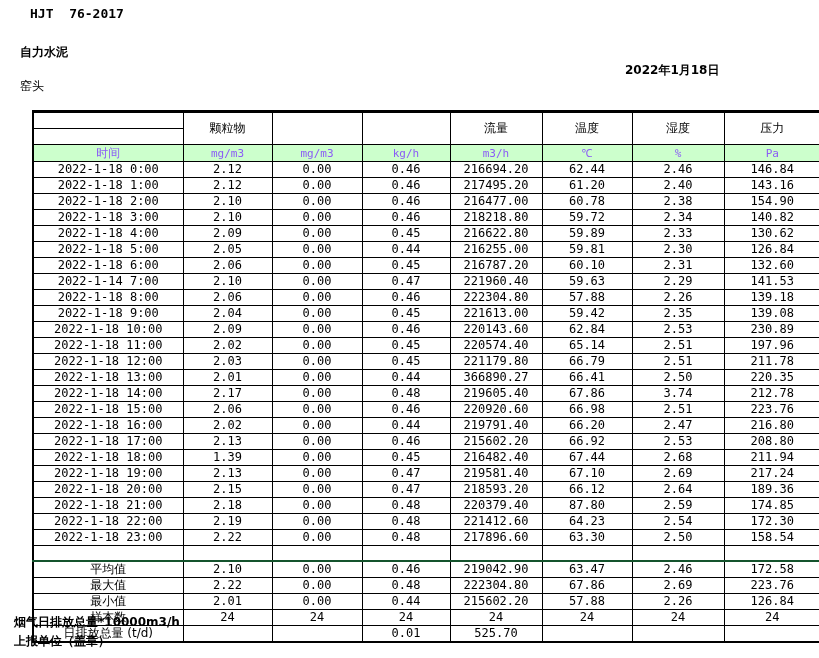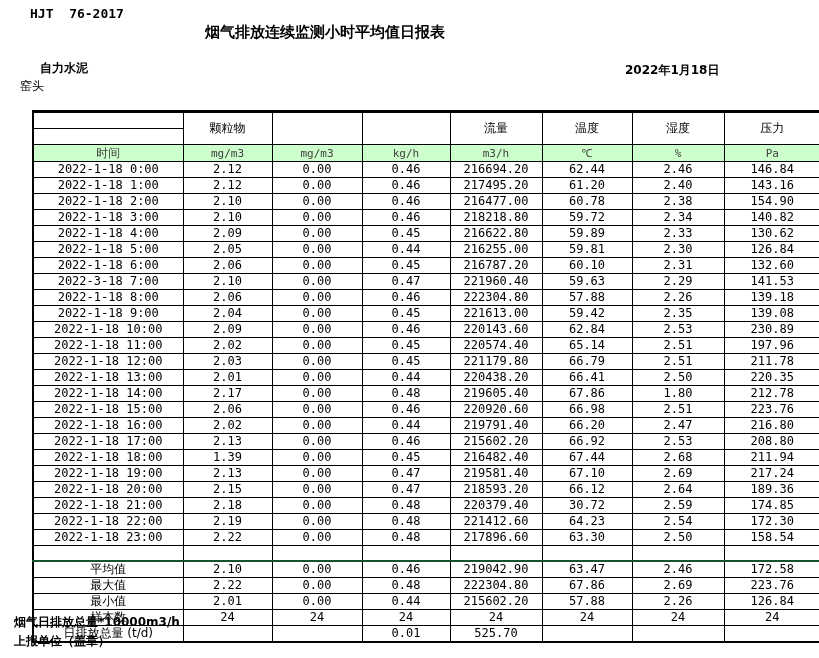--- a/index.html
+++ b/index.html
@@ -14,39 +14,39 @@
   }
   .doc-code {
     position: absolute; left: 30px; top: 6px;
     font-weight: bold; font-size: 13px; white-space: pre;
     font-family: "DejaVu Sans Mono", monospace;
   }
   .title-wrap {
     position: absolute; left: 0; top: 22px; width: 650px; text-align: center;
   }
   .title { font-weight: bold; font-size: 15px; }
-  .company { position: absolute; left: 20px; top: 60px; font-weight: bold; font-size: 12px; margin-left: 20px; }
+  .company { position: absolute; left: 20px; top: 44px; font-weight: bold; font-size: 12px; }
   .location { position: absolute; left: 20px; top: 78px; font-weight: normal; font-size: 12px; }
   .report-date { position: absolute; left: 625px; top: 62px; font-size: 12px; font-weight: bold; }
 
   table.rpt {
     position: absolute; left: 32px; top: 110px; width: 788px;
     border-collapse: collapse; table-layout: fixed;
     border: 2px solid #000; border-top: 3px solid #000;
   }
   table.rpt td {
     border: 1px solid #000;
     text-align: center; vertical-align: middle;
     padding: 0; height: 15px; line-height: 13px;
     font-size: 12px; white-space: nowrap; overflow: hidden;
   }
   thead td.h1 { border-bottom: 1px solid #000; }
   thead td.h2 { border-top: 1px solid #000; }
   tr.unit-row td {
-    background: #ccffcc; color: #404040;
+    background: #ccffcc; color: #8b5cf6;
     height: 16px; font-size: 11px;
     font-family: "DejaVu Sans Mono", monospace;
   }
   tr.unit-row td.time-label { font-family: "DejaVu Sans", sans-serif; font-size: 12px; }
   tbody.data td, tbody.summary td {
     font-family: "DejaVu Sans Mono", monospace; font-size: 12px;
   }
   tbody.summary { border-top: 2px solid #14532d; }
   tbody.summary td.lbl { font-family: "DejaVu Sans", sans-serif; }
   tbody.spacer td { height: 14px; }
@@ -55,23 +55,20 @@
   .footer-report-unit { position: absolute; left: 14px; top: 633px; font-weight: bold; font-size: 12px; }
   .footer-unit { position: absolute; left: 205px; top: 633px; font-weight: bold; font-size: 16px; margin-top: 48px; }
 </style>
 </head>
 <body>
 
 <div class="page">
 
   <div class="doc-code">HJT  76-2017</div>
 
-  <div class="title-wrap">
-    <span class="title">烟气排放连续监测小时平均值日报表</span>
-  </div>
 
   <div class="company">自力水泥</div>
   <div class="location">窑头</div>
   <div class="report-date">2022年1月18日</div>
 
   <table class="rpt">
     <colgroup>
       <col style="width:150px">
         <col style="width:89px">
         <col style="width:90px">
@@ -171,21 +168,21 @@
           <td>2022-1-18  6:00</td>
           <td>2.06</td>
           <td>0.00</td>
           <td>0.45</td>
           <td>216787.20</td>
           <td>60.10</td>
           <td>2.31</td>
           <td>132.60</td>
         </tr>
         <tr>
-          <td>2022-3-18  7:00</td>
+          <td>2022-1-14  7:00</td>
           <td>2.10</td>
           <td>0.00</td>
           <td>0.47</td>
           <td>221960.40</td>
           <td>59.63</td>
           <td>2.29</td>
           <td>141.53</td>
         </tr>
         <tr>
           <td>2022-1-18  8:00</td>
@@ -235,33 +232,33 @@
           <td>221179.80</td>
           <td>66.79</td>
           <td>2.51</td>
           <td>211.78</td>
         </tr>
         <tr>
           <td>2022-1-18 13:00</td>
           <td>2.01</td>
           <td>0.00</td>
           <td>0.44</td>
-          <td>220438.20</td>
+          <td>366890.27</td>
           <td>66.41</td>
           <td>2.50</td>
           <td>220.35</td>
         </tr>
         <tr>
           <td>2022-1-18 14:00</td>
           <td>2.17</td>
           <td>0.00</td>
           <td>0.48</td>
           <td>219605.40</td>
           <td>67.86</td>
-          <td>1.80</td>
+          <td>3.74</td>
           <td>212.78</td>
         </tr>
         <tr>
           <td>2022-1-18 15:00</td>
           <td>2.06</td>
           <td>0.00</td>
           <td>0.46</td>
           <td>220920.60</td>
           <td>66.98</td>
           <td>2.51</td>
@@ -316,21 +313,21 @@
           <td>66.12</td>
           <td>2.64</td>
           <td>189.36</td>
         </tr>
         <tr>
           <td>2022-1-18 21:00</td>
           <td>2.18</td>
           <td>0.00</td>
           <td>0.48</td>
           <td>220379.40</td>
-          <td>30.72</td>
+          <td>87.80</td>
           <td>2.59</td>
           <td>174.85</td>
         </tr>
         <tr>
           <td>2022-1-18 22:00</td>
           <td>2.19</td>
           <td>0.00</td>
           <td>0.48</td>
           <td>221412.60</td>
           <td>64.23</td>

